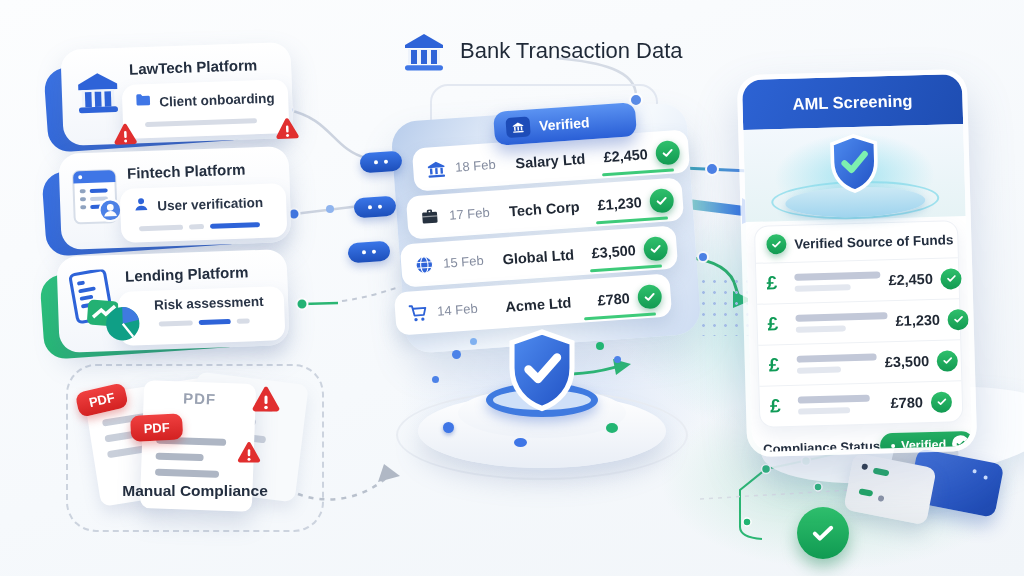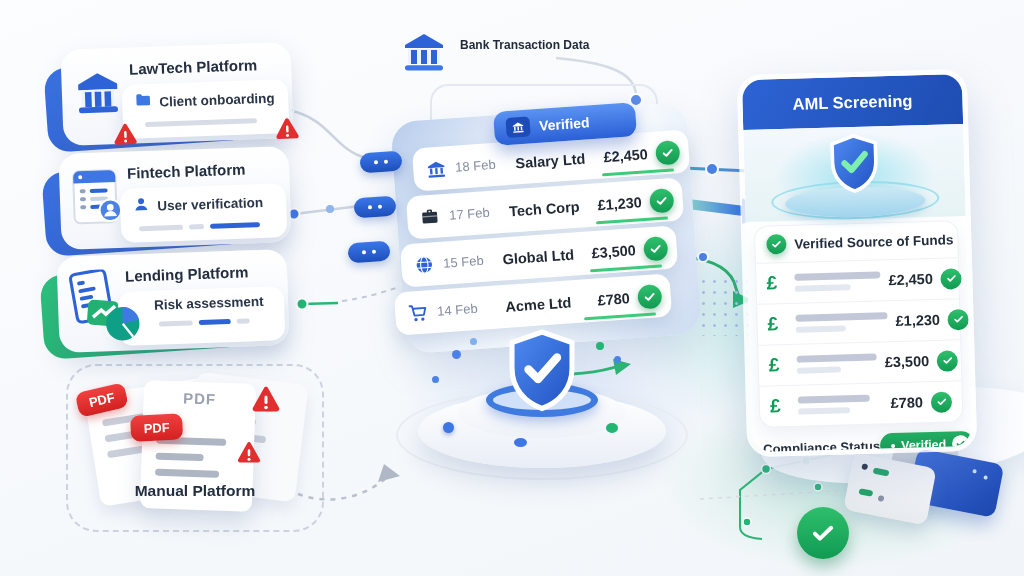--- a/index.html
+++ b/index.html
@@ -29,21 +29,21 @@
   
   .dashed-box{position:absolute;left:66px;top:364px;width:258px;height:168px;border:2.5px dashed #ccd3de;border-radius:30px;z-index:2;}
   .page{position:absolute;border-radius:10px;background:#fff;z-index:3;}
   .page .line{height:7px;border-radius:4px;background:#c9cfda;margin:9px 14px 0 14px;}
   .pdf-badge{position:absolute;background:linear-gradient(180deg,#f04040,#d32121);color:#fff;font-weight:bold;
     font-size:13px;display:flex;align-items:center;justify-content:center;border-radius:9px;z-index:5;
     box-shadow:0 4px 8px rgba(200,40,40,.35);}
   .pdf-ghost{position:absolute;left:0;right:0;top:8px;text-align:center;font-weight:bold;font-size:15px;color:#9aa2b2;letter-spacing:1px;}
   .docs-label{position:absolute;left:66px;top:482px;width:258px;text-align:center;font-size:15.5px;font-weight:bold;color:#232e3f;z-index:4;}
   
-  .bank-title{position:absolute;left:460px;top:38px;font-size:12px;font-weight:bold;color:#1f2937;z-index:3;}
+  .bank-title{position:absolute;left:460px;top:38px;font-size:22px;font-weight:normal;color:#1f2937;z-index:3;}
   
   .board{position:absolute;left:398px;top:112px;width:296px;height:232px;border-radius:26px;z-index:2;transform:rotate(-4deg);
     background:linear-gradient(125deg,#b7cceb 0%,#e7effa 30%,#f5f9fd 58%,#cddcf2 100%);
     box-shadow:0 18px 35px rgba(90,120,170,.18);}
   .ghost-outline{position:absolute;left:430px;top:84px;width:228px;height:64px;border:2px solid #e3e8f1;border-radius:18px;z-index:1;}
   .verified-pill{position:absolute;left:494px;top:107px;width:142px;height:34px;border-radius:12px;z-index:4;transform:rotate(-4deg);
     background:linear-gradient(180deg,#5b93f2,#2a5fd6);box-shadow:0 8px 16px rgba(40,80,180,.35);
     display:flex;align-items:center;gap:9px;padding:0 12px;}
   .verified-pill .glyph{width:24px;height:20px;background:#1d4cb8;border-radius:5px;display:flex;align-items:center;justify-content:center;}
   .verified-pill .vtext{color:#fff;font-weight:bold;font-size:14px;}
@@ -288,21 +288,21 @@
         <path d="M12 3.2c.6 0 1.1.3 1.4.9l7.3 13c.6 1.1-.2 2.5-1.4 2.5H4.7c-1.2 0-2-1.4-1.4-2.5l7.3-13c.3-.6.8-.9 1.4-.9z" fill="#e12f2f"></path>
         <rect x="11" y="9" width="2" height="5.6" rx="1" fill="#fff"></rect>
         <circle cx="12" cy="17" r="1.2" fill="#fff"></circle>
       </svg></span>
   <span class="warn" style="left:234px;top:438px;">
     <svg viewBox="0 0 24 24" width="30" height="30">
         <path d="M12 3.2c.6 0 1.1.3 1.4.9l7.3 13c.6 1.1-.2 2.5-1.4 2.5H4.7c-1.2 0-2-1.4-1.4-2.5l7.3-13c.3-.6.8-.9 1.4-.9z" fill="#e12f2f"></path>
         <rect x="11" y="9" width="2" height="5.6" rx="1" fill="#fff"></rect>
         <circle cx="12" cy="17" r="1.2" fill="#fff"></circle>
       </svg></span>
-  <div class="docs-label">Manual Platform</div>
+  <div class="docs-label">Manual Compliance</div>
 
   <span class="abs" style="left:398px;top:28px;z-index:3;">
     <svg viewBox="0 0 24 24" width="52" height="48">
         <path d="M2.5 8.5l9.5-5.5 9.5 5.5V10h-19z" fill="#2e63d8"></path>
         <rect x="4" y="10.5" width="16" height="7.5" fill="#eef3fb"></rect>
         <rect x="5.5" y="11" width="3" height="7" fill="#2e63d8"></rect>
         <rect x="10.5" y="11" width="3" height="7" fill="#2e63d8"></rect>
         <rect x="15.5" y="11" width="3" height="7" fill="#2e63d8"></rect>
         <rect x="2.5" y="18.6" width="19" height="2.6" rx="1.3" fill="#3f76e6"></rect>
       </svg></span>

